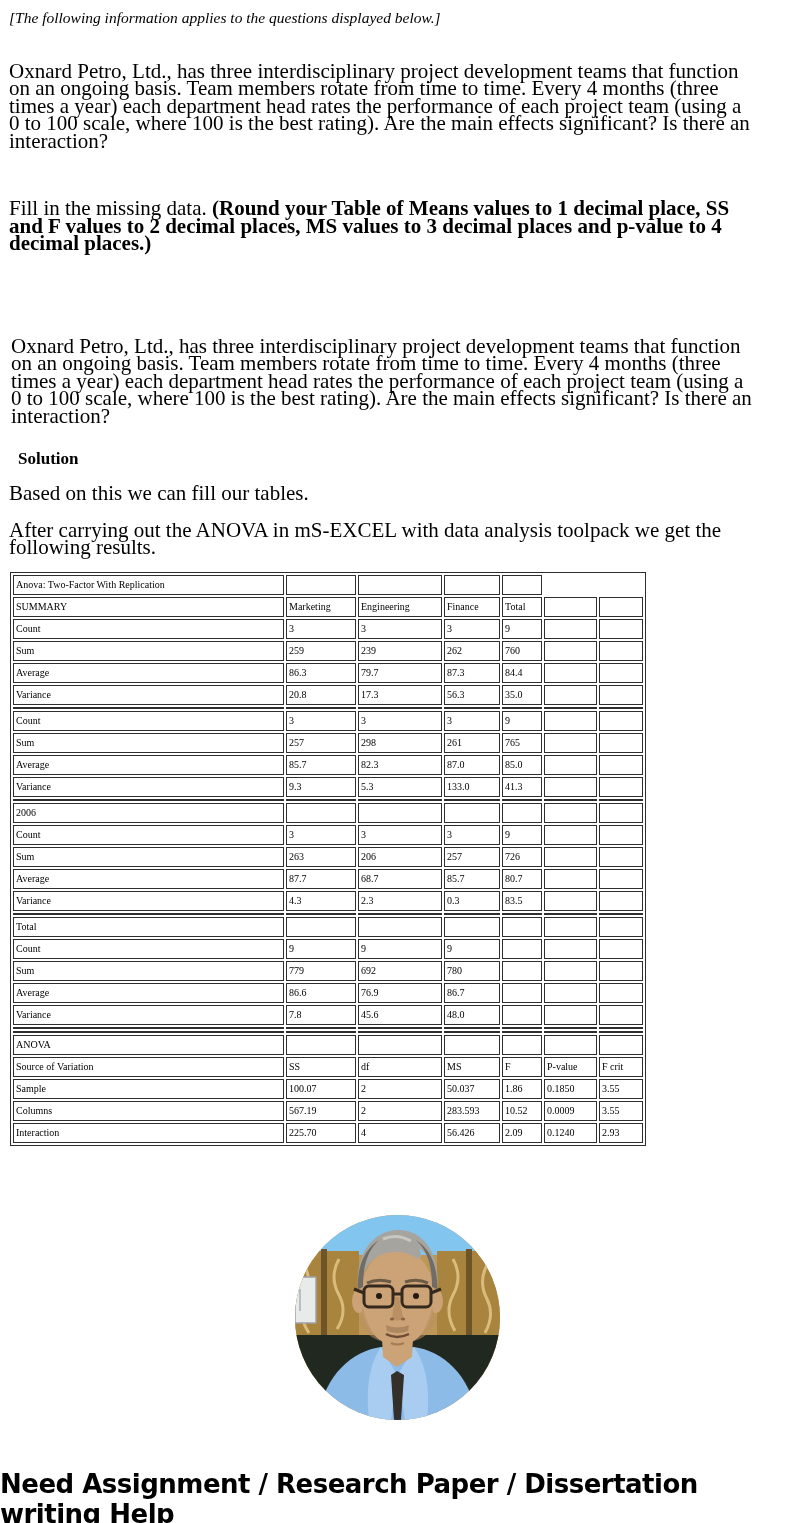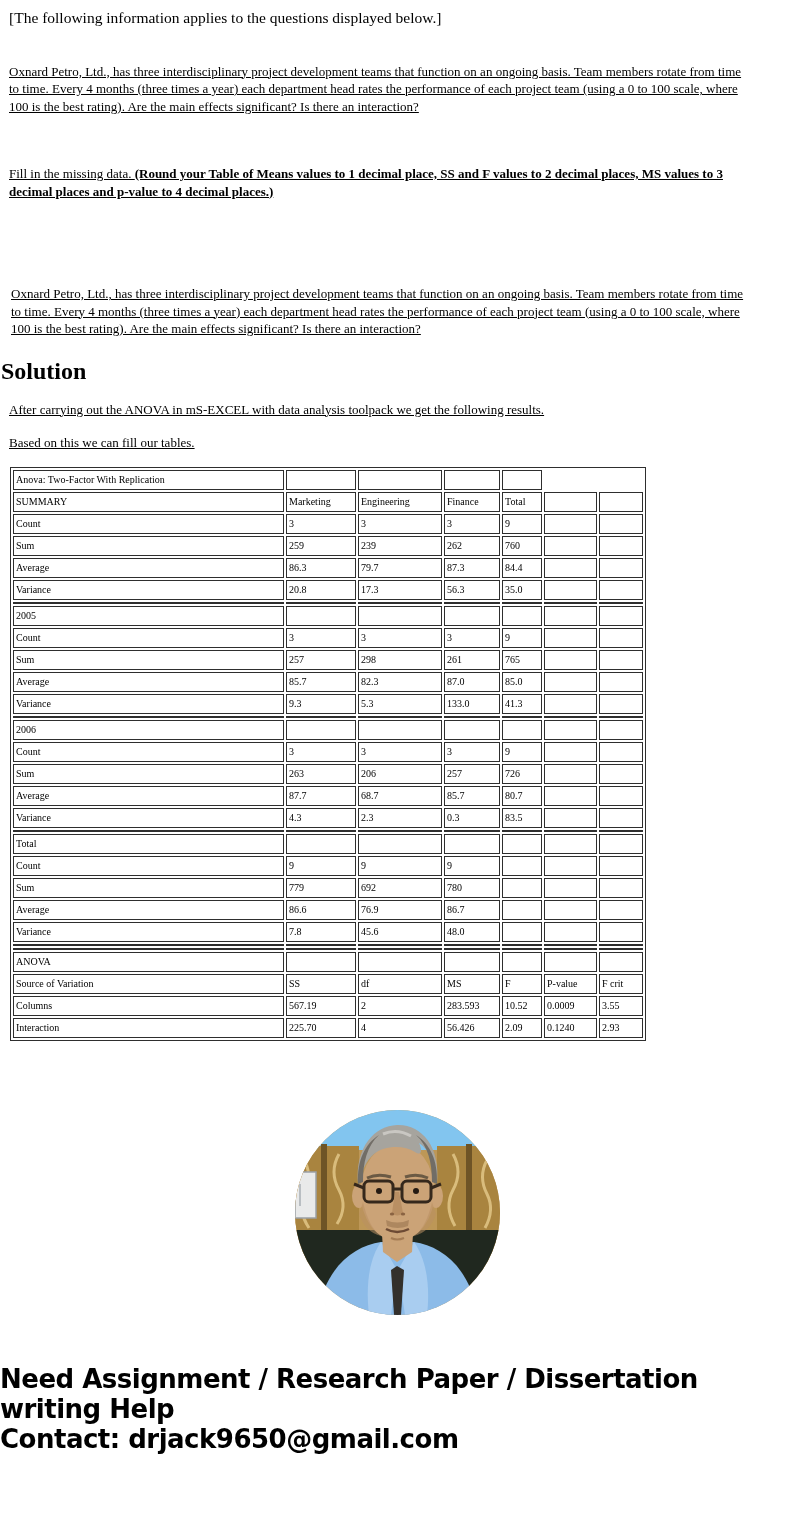--- a/index.html
+++ b/index.html
@@ -5,27 +5,27 @@
   :root{
     --page-bg:#ffffff; --text:#000000; --table-border:#2e2e2e;
     --sky:#82c5ef; --wood:#bd9757; --wood-dark:#6e5426; --wood-mid:#a9843f;
     --band:#20281f; --skin:#cba377; --skin-shade:#b98f63; --hair:#a6a49e; --shirt:#8cbbe8;
   }
   html,body{margin:0;padding:0;}
   body{
     width:794px;min-height:1523px;background:var(--page-bg);color:var(--text);
     font-family:"Liberation Serif",serif;
   }
-  .notice{font-size:15.5px;margin:9px 38px 0 9px;line-height:17.5px;}
-  .para{font-size:13px;line-height:17.5px;margin:0 40px 0 9px;max-width:748px;text-decoration:underline;}
+  .notice{font-style:italic;font-size:15.5px;margin:9px 38px 0 9px;line-height:17.5px;}
+  .para{font-size:21px;line-height:17.5px;margin:0 40px 0 9px;max-width:748px;}
   .p1{margin-top:36px;}
   .p2{margin-top:50px;}
   .p2 strong{font-weight:bold;}
   .p3{margin-top:85px;margin-left:11px;}
-  .solution{font-size:24px;font-weight:bold;margin:23px 0 0 1px;line-height:21px;font-family:Liberation Serif, serif;}
+  .solution{font-size:17px;font-weight:bold;margin:23px 0 0 18px;line-height:21px;font-family:Liberation Serif, serif;}
   .p4{margin-top:19px;}
   .p5{margin-top:16px;}
 
   .table-clip{margin:15px 0 0 10px;width:642px;height:616px;overflow:hidden;}
   table.anova{
     border-collapse:separate;border-spacing:2px;border:1px solid var(--table-border);
     table-layout:fixed;width:636px;font-size:10px;
   }
   table.anova td{
     border:1px solid var(--table-border);box-sizing:border-box;height:20px;
@@ -52,23 +52,23 @@
   <p class="notice">[The following information applies to the questions displayed below.]</p>
 
   <p class="para p1">Oxnard Petro, Ltd., has three interdisciplinary project development teams that function on an ongoing basis. Team members rotate from time to time. Every 4 months (three times a year) each department head rates the performance of each project team (using a 0 to 100 scale, where 100 is the best rating). Are the main effects significant? Is there an interaction?</p>
 
   <p class="para p2"><span>Fill in the missing data. </span><strong>(Round your Table of Means values to 1 decimal place, SS and F values to 2 decimal places, MS values to 3 decimal places and p-value to 4 decimal places.)</strong></p>
 
   <p class="para p3">Oxnard Petro, Ltd., has three interdisciplinary project development teams that function on an ongoing basis. Team members rotate from time to time. Every 4 months (three times a year) each department head rates the performance of each project team (using a 0 to 100 scale, where 100 is the best rating). Are the main effects significant? Is there an interaction?</p>
 
   <div class="solution">Solution</div>
 
+  <p class="para p5">Based on this we can fill our tables.</p>
+
   <p class="para p4">After carrying out the ANOVA in mS-EXCEL with data analysis toolpack we get the following results.</p>
-
-  <p class="para p5">Based on this we can fill our tables.</p>
 
   <div class="table-clip">
     <table class="anova">
       <colgroup>
         <col style="width:271px">
           <col style="width:70px">
           <col style="width:84px">
         <col style="width:56px">
           <col style="width:40px">
           <col style="width:53px">
@@ -130,29 +130,20 @@
           <tr class="sp">
             <td></td>
             <td></td>
             <td></td>
             <td></td>
             <td></td>
             <td></td>
             <td></td>
           </tr>
           <tr>
-            <td>2005</td>
-            <td></td>
-            <td></td>
-            <td></td>
-            <td></td>
-            <td></td>
-            <td></td>
-          </tr>
-          <tr>
             <td>Count</td>
             <td>3</td>
             <td>3</td>
             <td>3</td>
             <td>9</td>
             <td></td>
             <td></td>
           </tr>
           <tr>
             <td>Sum</td>
@@ -317,20 +308,29 @@
             <td></td>
           </tr>
           <tr>
             <td>Source of Variation</td>
             <td>SS</td>
             <td>df</td>
             <td>MS</td>
             <td>F</td>
             <td>P-value</td>
             <td>F crit</td>
+          </tr>
+          <tr>
+            <td>Sample</td>
+            <td>100.07</td>
+            <td>2</td>
+            <td>50.037</td>
+            <td>1.86</td>
+            <td>0.1850</td>
+            <td>3.55</td>
           </tr>
           <tr>
             <td>Columns</td>
             <td>567.19</td>
             <td>2</td>
             <td>283.593</td>
             <td>10.52</td>
             <td>0.0009</td>
             <td>3.55</td>
           </tr>

